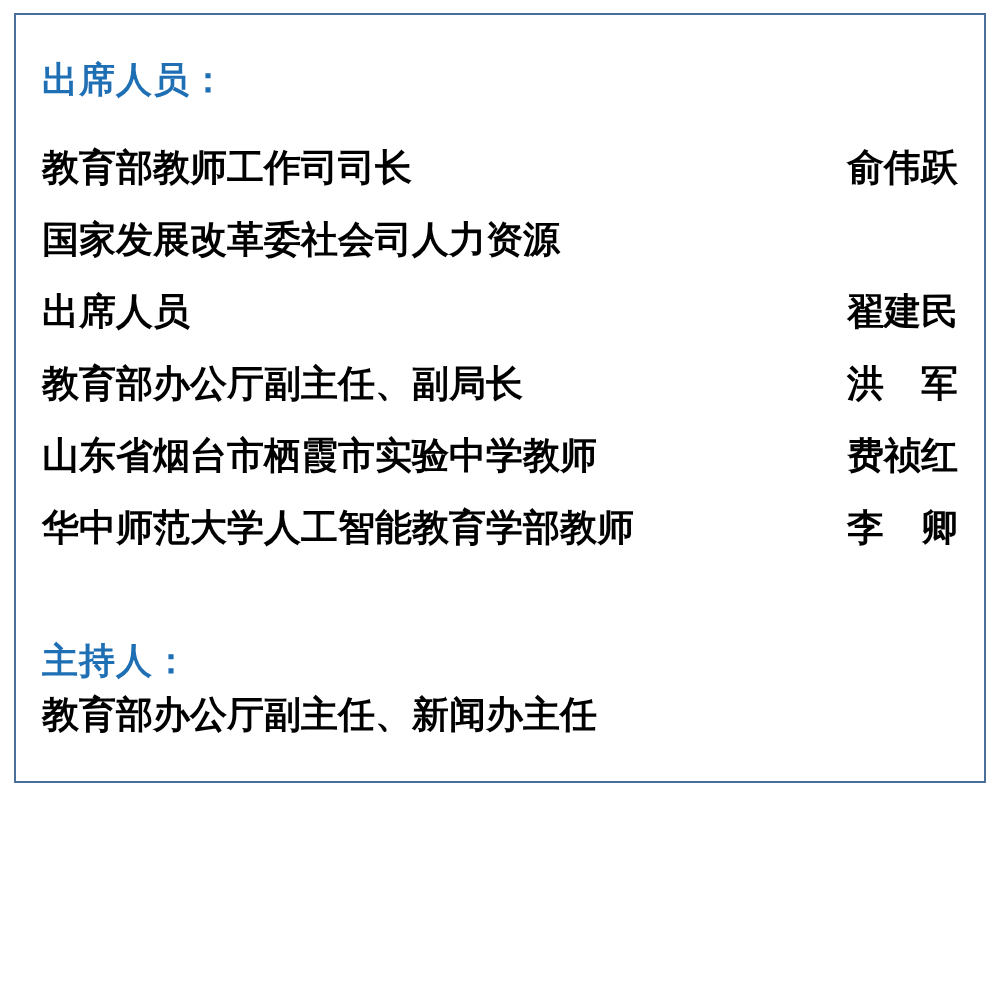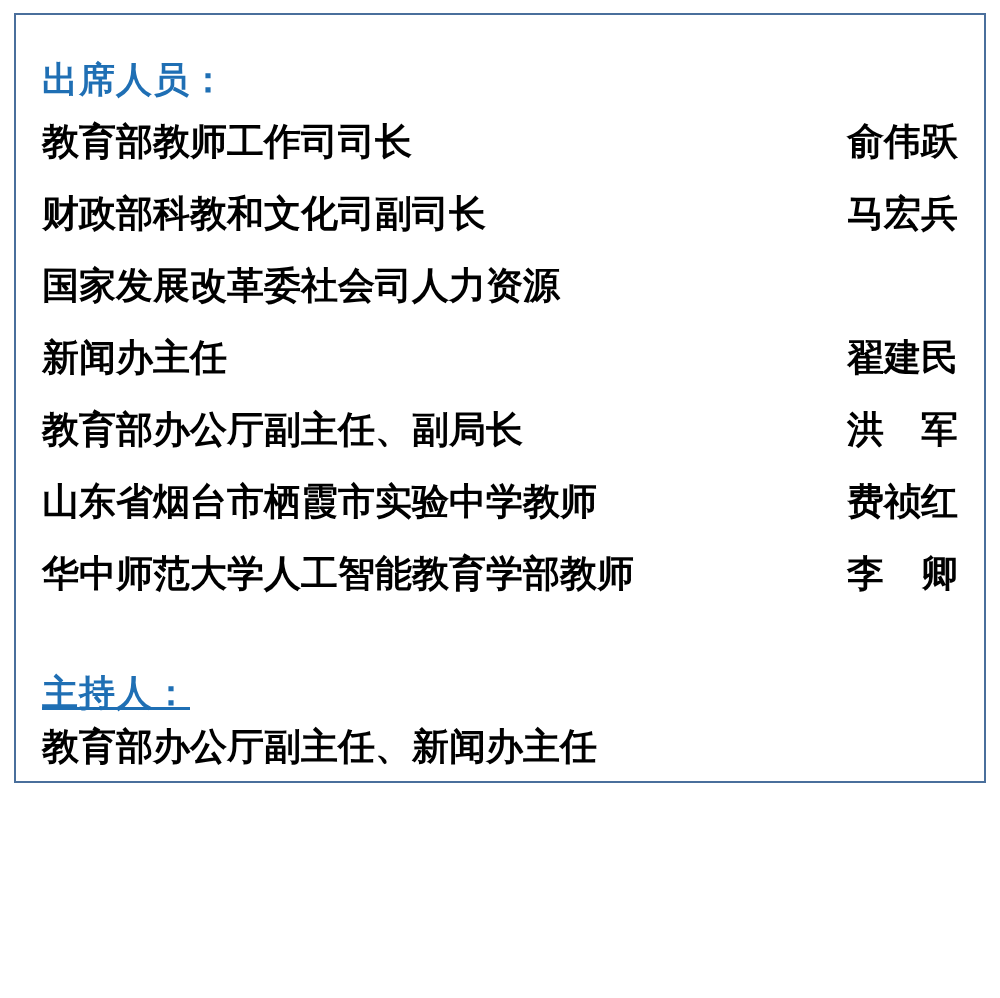--- a/index.html
+++ b/index.html
@@ -67,48 +67,44 @@
     flex: 0 1 auto;
     letter-spacing: 0px;
   }
   .entry .name {
     flex: 0 0 auto;
     text-align: left;
     margin-left: 14px;
     letter-spacing: 0px;
   }
   .spaced { letter-spacing: 0.22em; padding-right: 0; }
-  .attendees-block { margin-top: 22px; }
-  .host-heading { margin-top: 44px; text-decoration: underline; }
+  .attendees-block { margin-top: 48px; }
+  .host-heading { margin-top: 58px; }
   .host-block { margin-top: 14px; }
 </style>
 </head>
 <body>
 
 <div class="page">
   <div class="frame"></div>
   <div class="content">
 
     <h2 class="section-heading" id="attendees-heading">出席人员：</h2>
 
     <ul class="entry-list attendees-block">
       <li class="entry">
         <span class="title">教育部教师工作司司长</span>
         <span class="name">俞伟跃</span>
       </li>
       <li class="entry">
-        <span class="title">财政部科教和文化司副司长</span>
-        <span class="name">马宏兵</span>
-      </li>
-      <li class="entry">
         <span class="title">国家发展改革委社会司人力资源</span>
         <span class="name"></span>
       </li>
       <li class="entry">
-        <span class="title">新闻办主任</span>
+        <span class="title">出席人员</span>
         <span class="name">翟建民</span>
       </li>
       <li class="entry">
         <span class="title">教育部办公厅副主任、副局长</span>
         <span class="name spaced">洪　军</span>
       </li>
       <li class="entry">
         <span class="title">山东省烟台市栖霞市实验中学教师</span>
         <span class="name">费祯红</span>
       </li>

